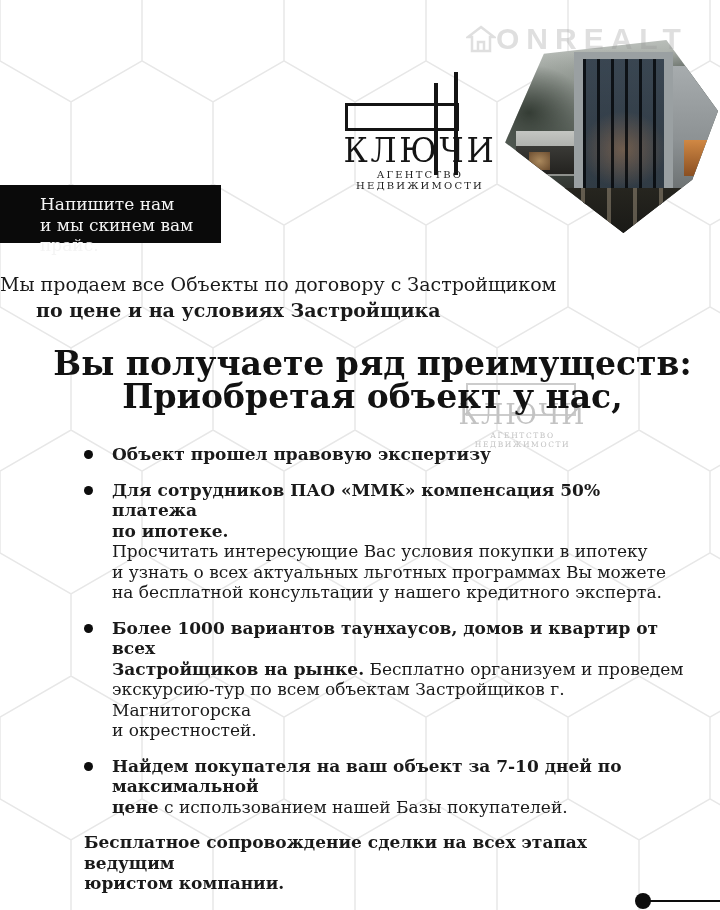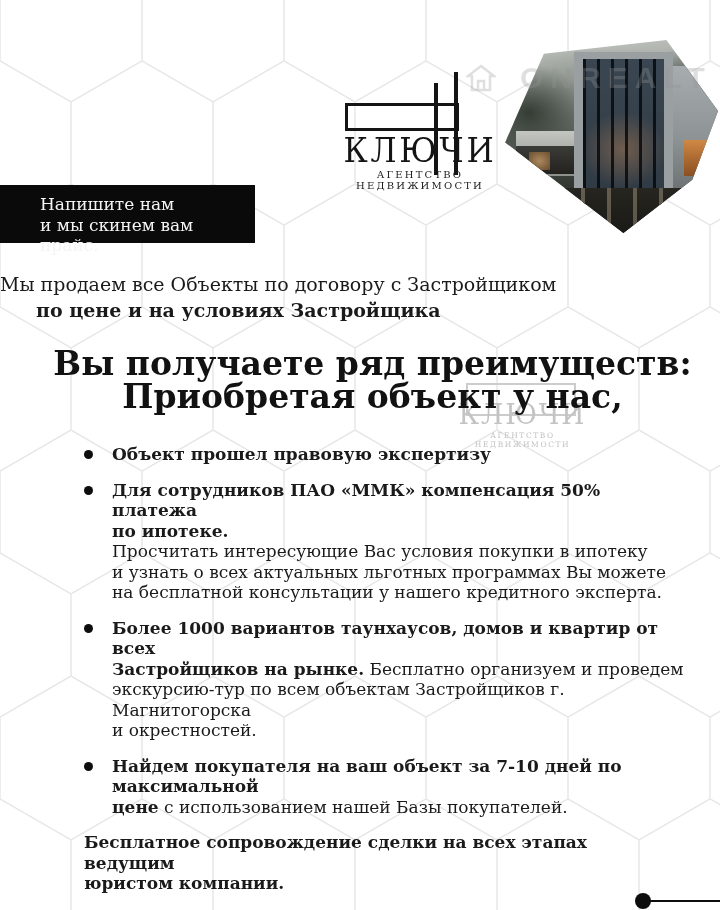--- a/index.html
+++ b/index.html
@@ -12,21 +12,21 @@
   }
   
   .hex-bg { position:absolute; inset:0; z-index:0; }
   
   .intro {
     position:absolute; left:40px; top:56px; width:290px; z-index:2;
     font-size:16.5px; line-height:18.6px; white-space:pre-line; color:#161616;
   }
   
   .contact {
-    position:absolute; left:0; top:185px; width:255px; height:58px; z-index:2;
+    position:absolute; left:0; top:185px; width:221px; height:58px; z-index:2;
     background:#0a0a0a; color:#f4f4f4;
     padding:9px 0 0 40px; font-size:17px; line-height:20.5px; white-space:pre-line;
   }
   
   .logo { position:absolute; left:330px; top:70px; width:180px; height:150px; z-index:2; text-align:center; }
   .key-rect { position:absolute; left:15px; top:33px; width:114px; height:28px; border:3px solid #141414; }
   .key-prong1 { position:absolute; left:104px; top:13px; width:4px; height:92px; background:#141414; }
   .key-prong2 { position:absolute; left:124px; top:2px; width:4px; height:103px; background:#141414; }
   .logo-title {
     position:absolute; left:0; top:62px; width:100%;
@@ -79,24 +79,23 @@
   .photo .rwin { position:absolute; left:84%; top:52%; width:13%; height:18%;
     background:linear-gradient(180deg,#d08844,#8a4f22); }
   .photo .ground {
     position:absolute; left:0; top:76%; width:100%; height:24%;
     background:
       repeating-linear-gradient(90deg, rgba(214,196,168,.35) 0 4px, rgba(0,0,0,0) 4px 26px),
       linear-gradient(180deg,#26251f 0%,#191916 100%);
   }
   
   .onrealt {
-    position:absolute; left:466px; top:22px; z-index:4; display:flex; align-items:center; gap:24px;
+    position:absolute; left:466px; top:22px; z-index:4; display:flex; align-items:center; gap:0;
     color:rgba(150,150,150,.30);
     font-family:"Liberation Sans","DejaVu Sans",sans-serif;
-    margin-top:39px;
   }
   .onrealt .wm-text { font-size:30px; font-weight:bold; letter-spacing:7px; white-space:nowrap; }
   
   .deal { position:absolute; left:0; top:271px; width:660px; z-index:2; text-align:left;
     font-size:19px; line-height:26px; }
   .deal .l2 { font-weight:bold;padding-left:36px; }
   
   .heading { position:absolute; left:25px; top:347px; width:695px; z-index:3; text-align:center;
     font-size:33px; line-height:33px; font-weight:bold; color:#121212; }
   

